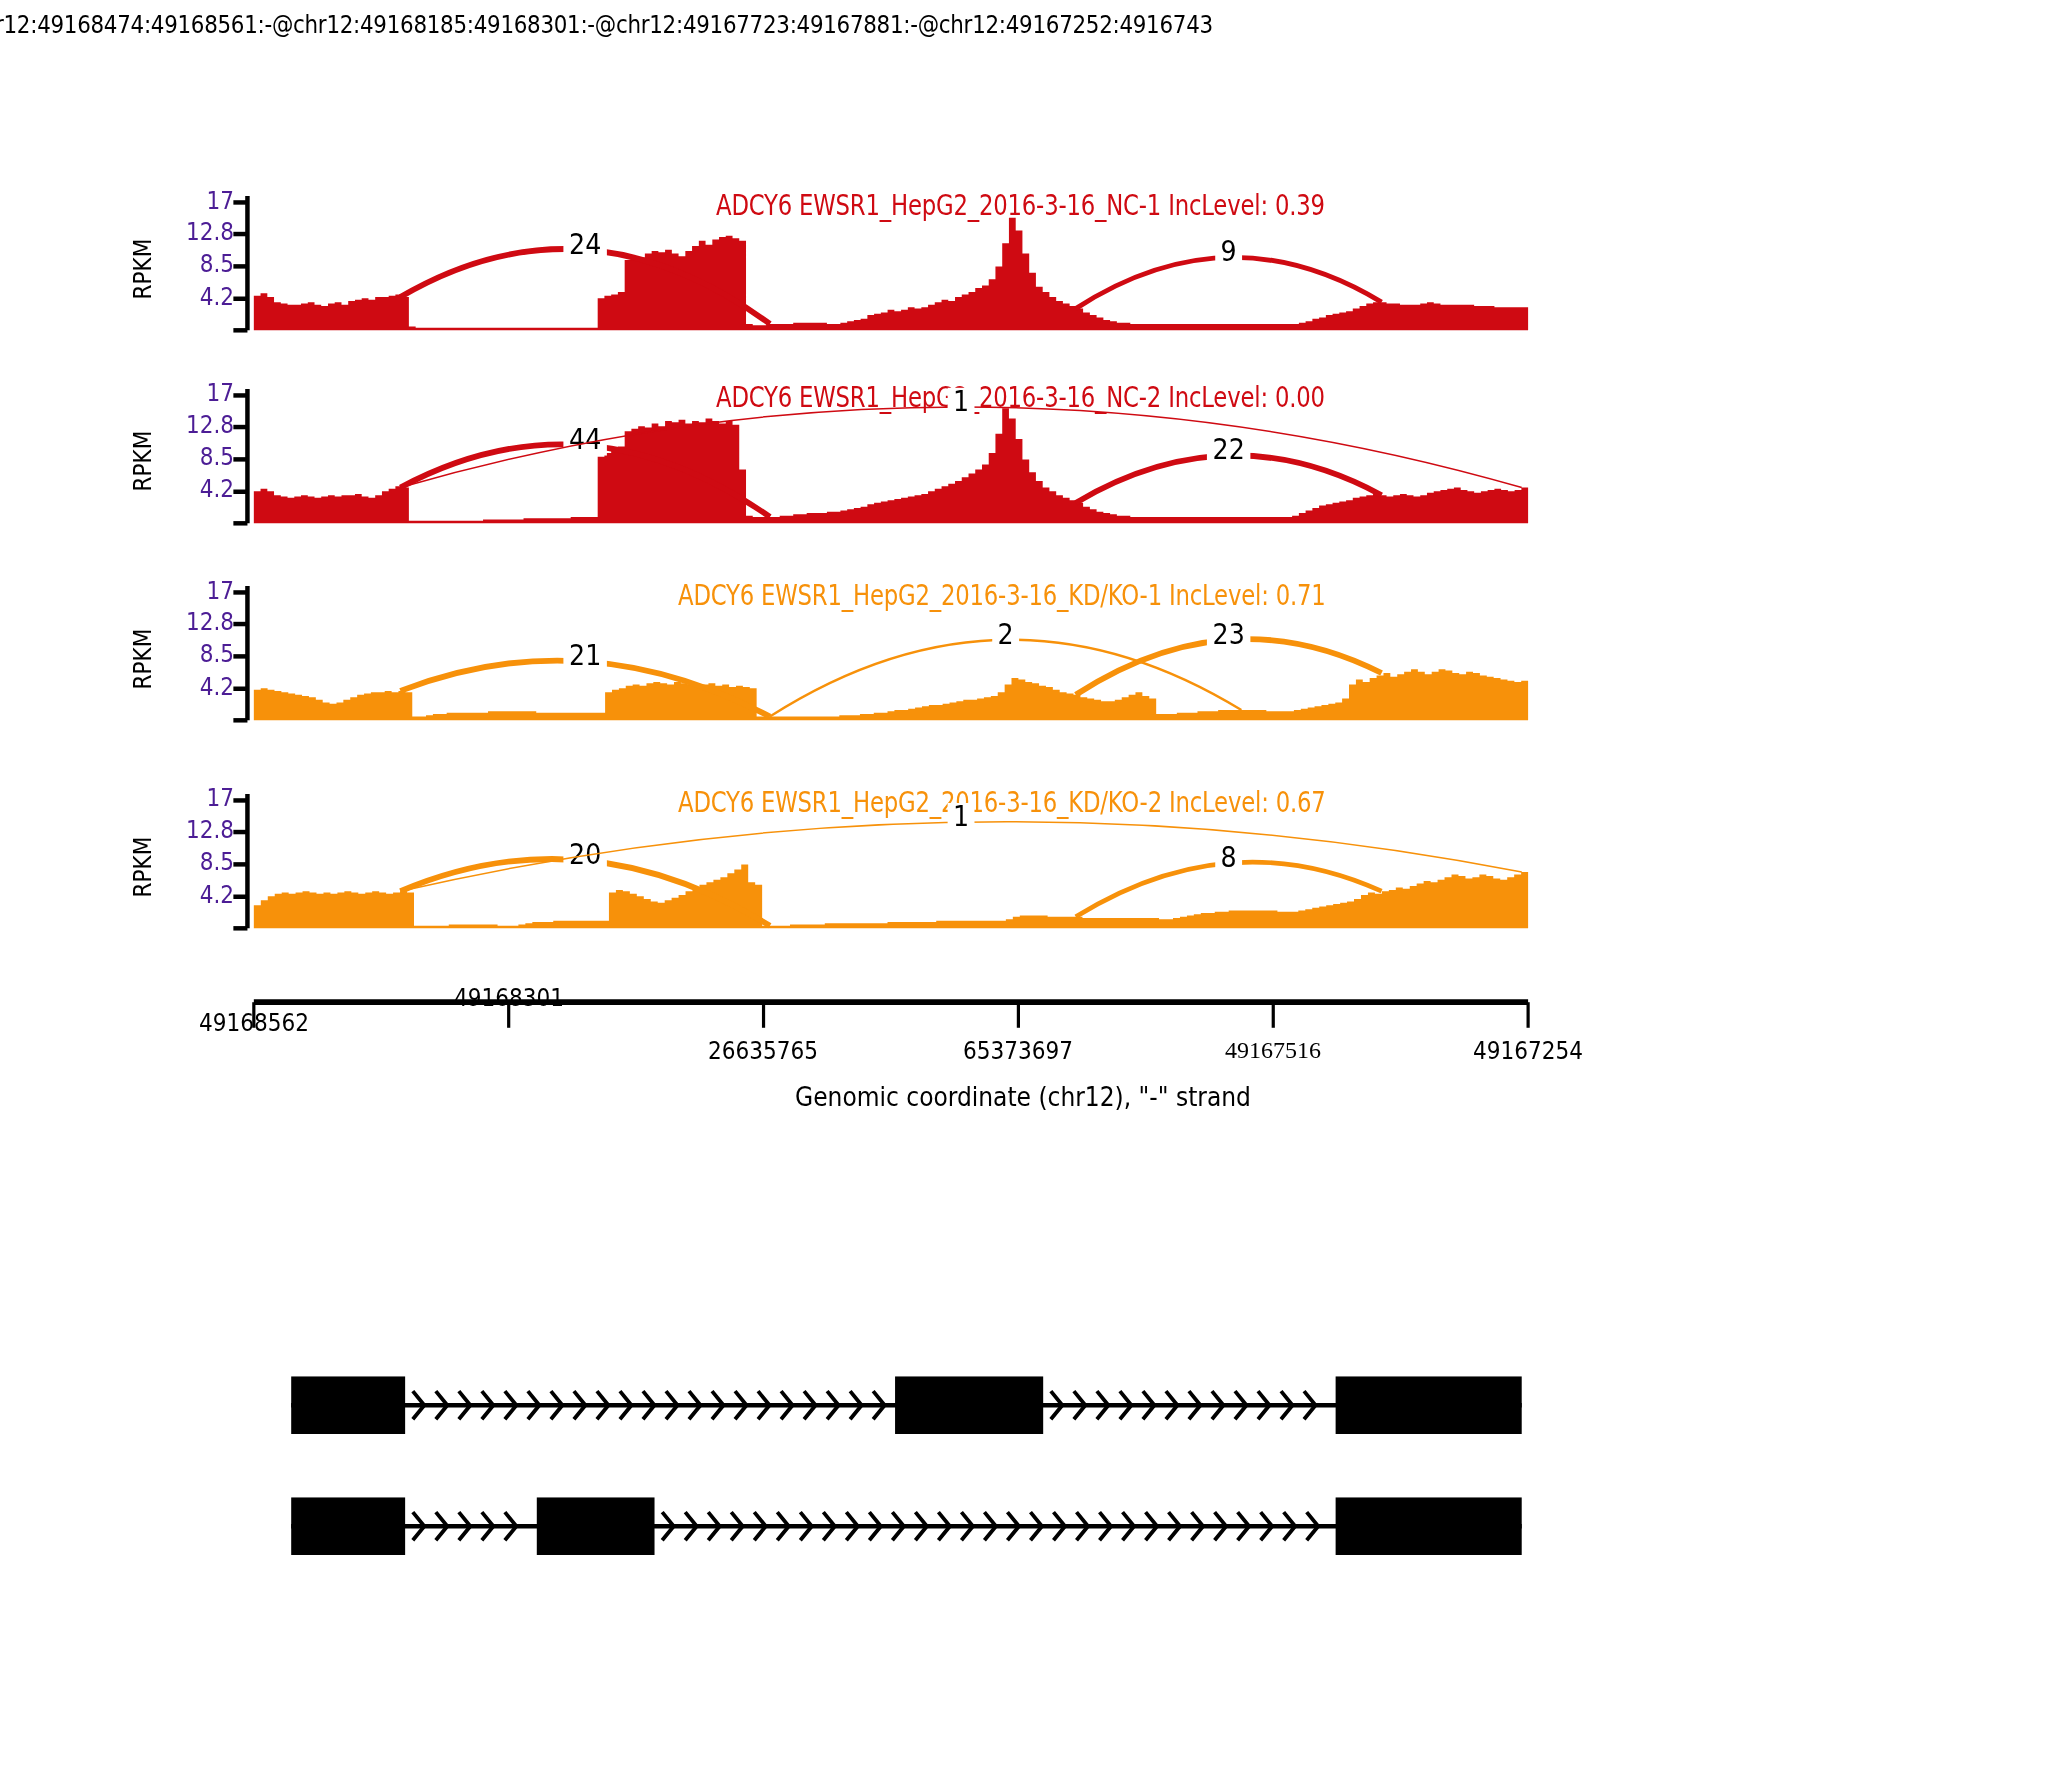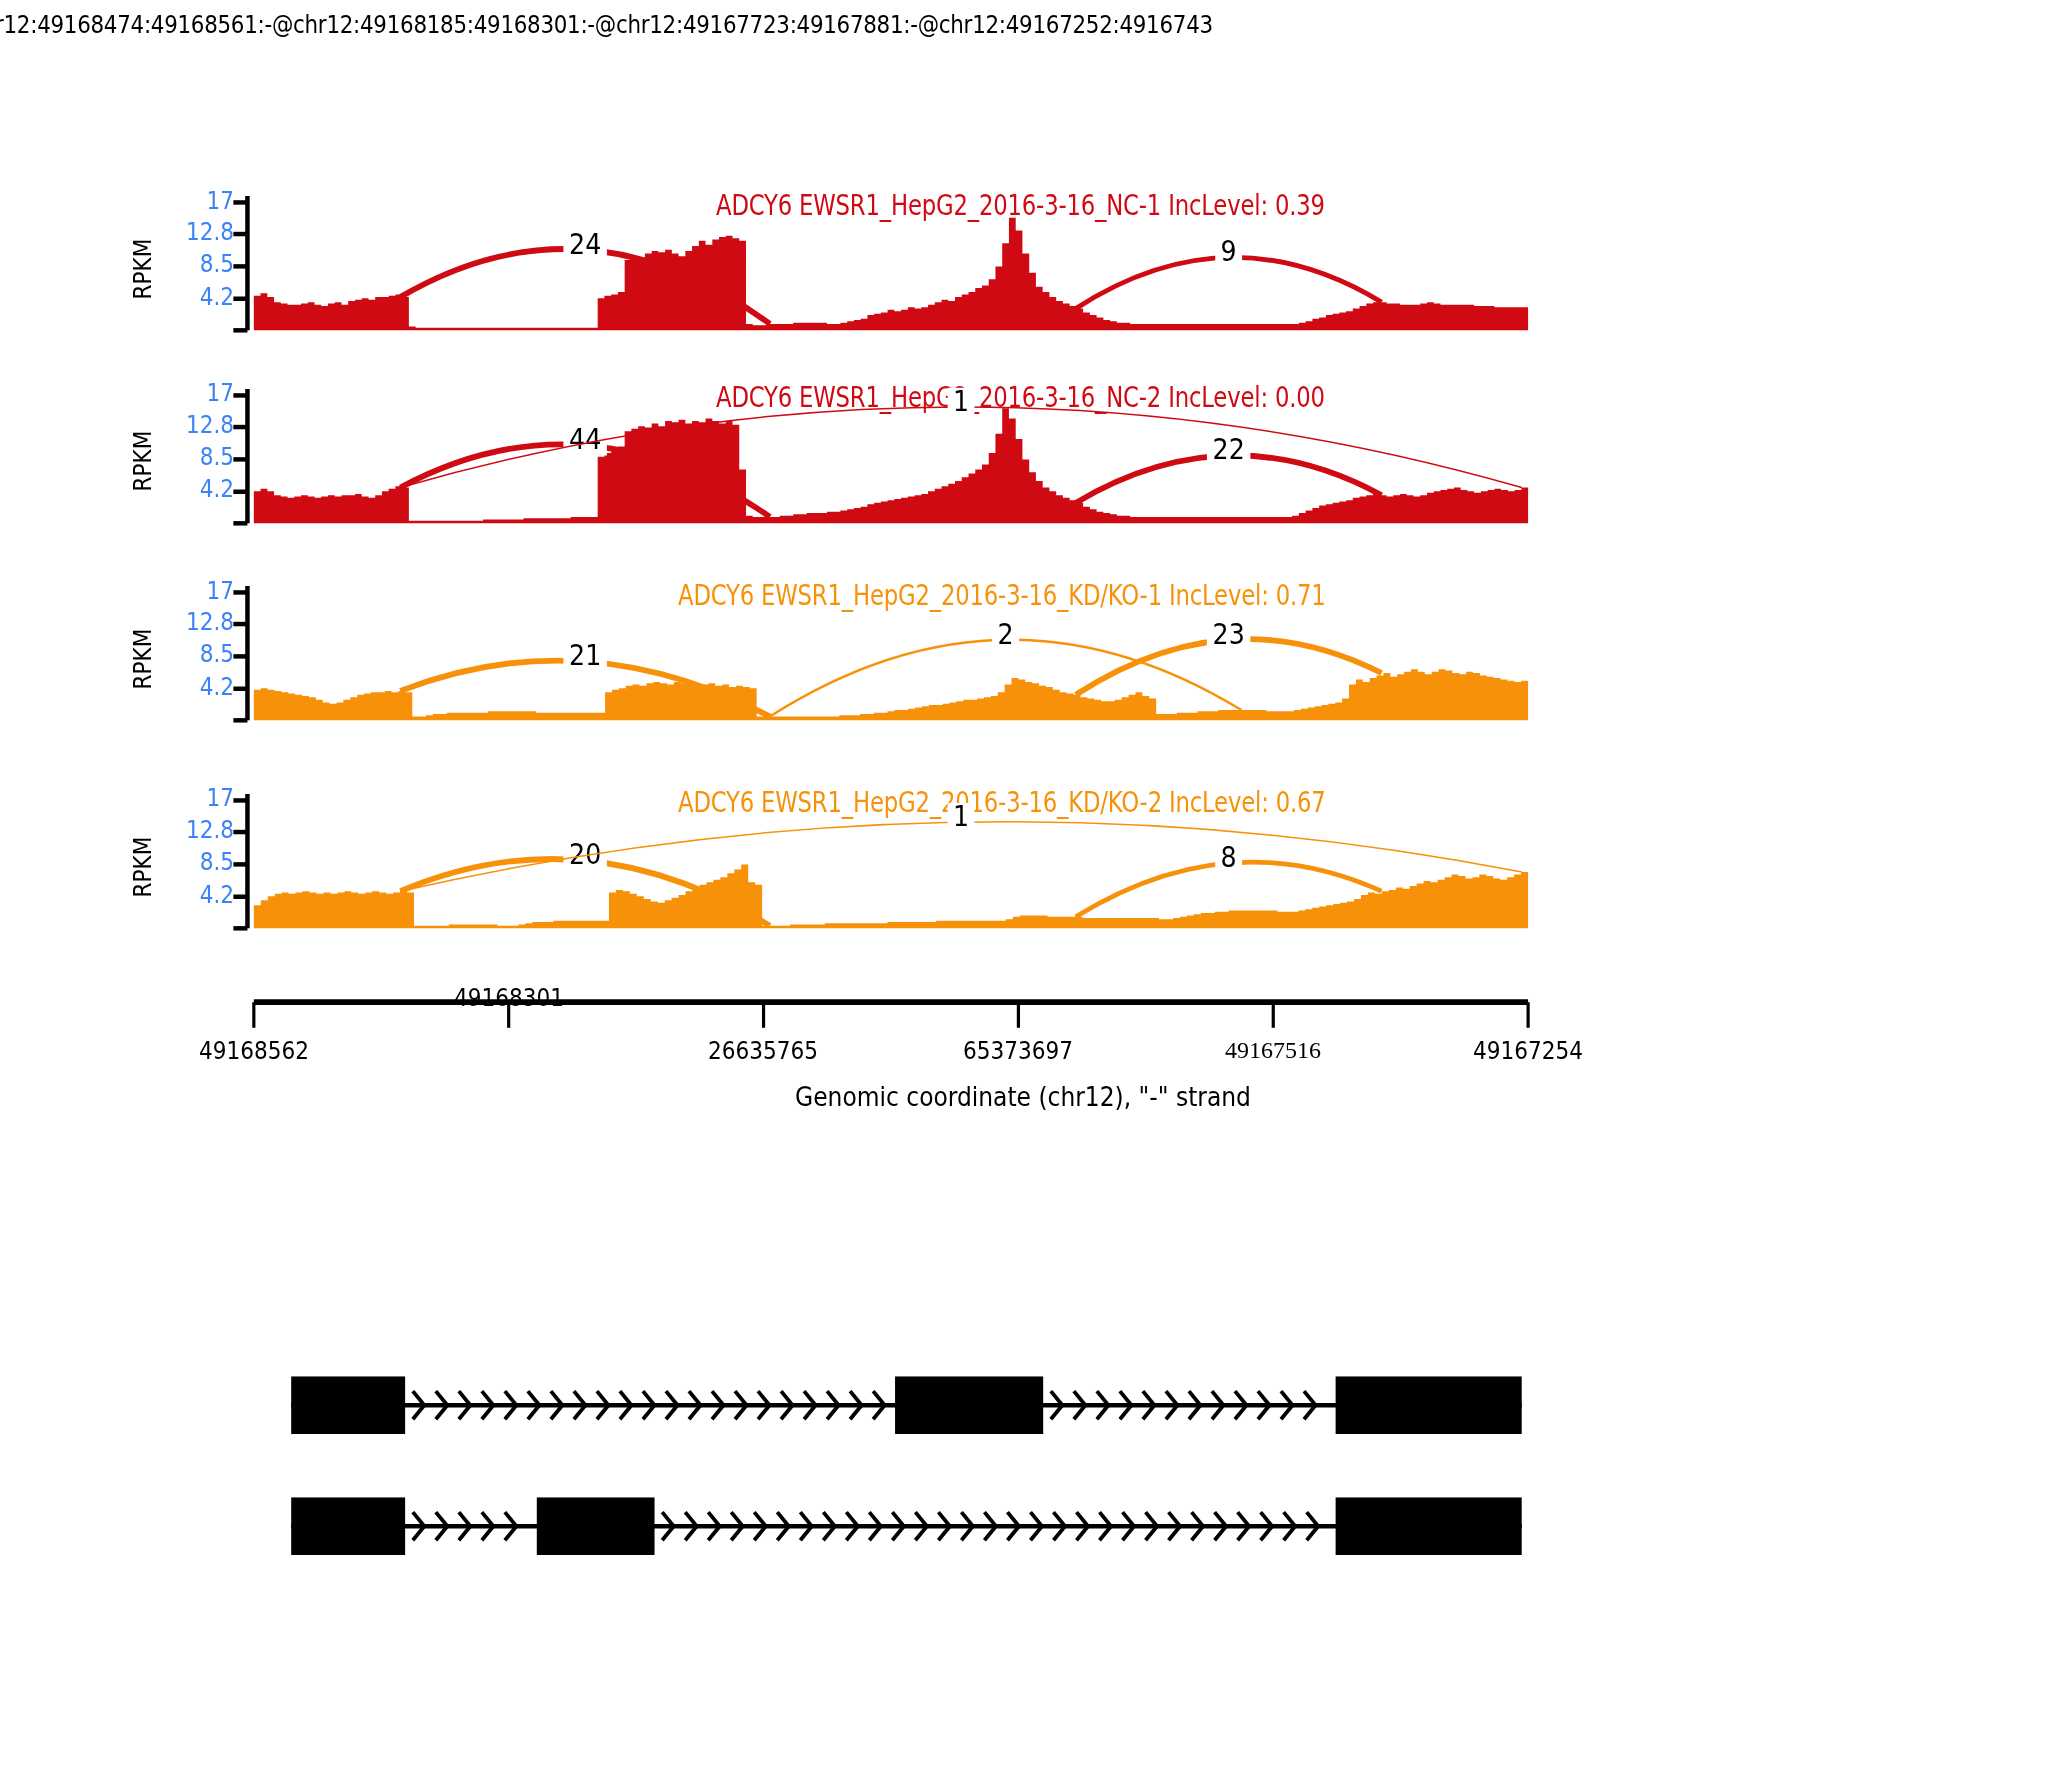--- a/index.html
+++ b/index.html
@@ -27,21 +27,21 @@
   .t-red{color:#cf0a12;}
   .t-orange{color:#f7910a;}
 
   .ylabel{
     position:absolute; font-size:24px; color:#000;
     font-family:"DejaVu Sans Condensed","DejaVu Sans",sans-serif;
     transform:rotate(-90deg); transform-origin:center center;
     letter-spacing:0px; white-space:nowrap; font-weight:400;
   }
   .ytick{
-    position:absolute; right:0; text-align:right; font-size:24px; color:#3b82f6;
+    position:absolute; right:0; text-align:right; font-size:24px; color:#4c1d95;
     font-family:"DejaVu Sans Condensed","DejaVu Sans",sans-serif;
     white-space:nowrap; font-weight:400; line-height:1;
   }
 
   .xtick-label{
     position:absolute; font-size:24px; color:#000;
     font-family:"DejaVu Sans Condensed","DejaVu Sans",sans-serif;
     text-align:center; white-space:nowrap; font-weight:400;
     transform:translateX(-50%);
   }
@@ -157,21 +157,21 @@
           <rect x="1482.115" y="56" width="42" height="46" fill="#ffffff"></rect>
           <text x="1503.115" y="92" text-anchor="middle" font-size="44" font-family="&quot;DejaVu Sans Condensed&quot;,&quot;DejaVu Sans&quot;,sans-serif" fill="#000">1</text>
           <path d="M 1682.4850000000001 234 Q 1921.6450000000002 86 2160.8050000000003 194" fill="none" stroke="#f7910a" stroke-width="7.29"></path>
           <rect x="1900.6450000000002" y="120" width="42" height="46" fill="#ffffff"></rect>
           <text x="1921.6450000000002" y="156" text-anchor="middle" font-size="44" font-family="&quot;DejaVu Sans Condensed&quot;,&quot;DejaVu Sans&quot;,sans-serif" fill="#000">8</text>
         </svg>
       </div>
     </div>
 
   <div id="xaxis">
-      <div class="xtick-label" style="left: 254px; top: 1037px;">49168562</div>
+      <div class="xtick-label" style="left: 254px; top: 1009px;">49168562</div>
       <div class="xtick-label" style="left: 509px; top: 984px;">49168301</div>
       <div class="xtick-label" style="left: 763px; top: 1037px;">26635765</div>
       <div class="xtick-label" style="left: 1018px; top: 1037px;">65373697</div>
       <div class="xtick-label" style="left: 1273px; top: 1037px; font-family: Liberation Serif, serif;">49167516</div>
       <div class="xtick-label" style="left: 1528px; top: 1037px;">49167254</div>
       <svg width="2046" height="77" style="position: absolute; left: 0px; top: 988px;" viewBox="0 0 3200 120">
         <line x1="397" x2="2390" y1="22" y2="22" stroke="#000" stroke-width="9"></line>
         <line x1="397" x2="397" y1="22" y2="62" stroke="#000" stroke-width="5"></line>
         <line x1="795.6" x2="795.6" y1="22" y2="62" stroke="#000" stroke-width="5"></line>
         <line x1="1194.2" x2="1194.2" y1="22" y2="62" stroke="#000" stroke-width="5"></line>

